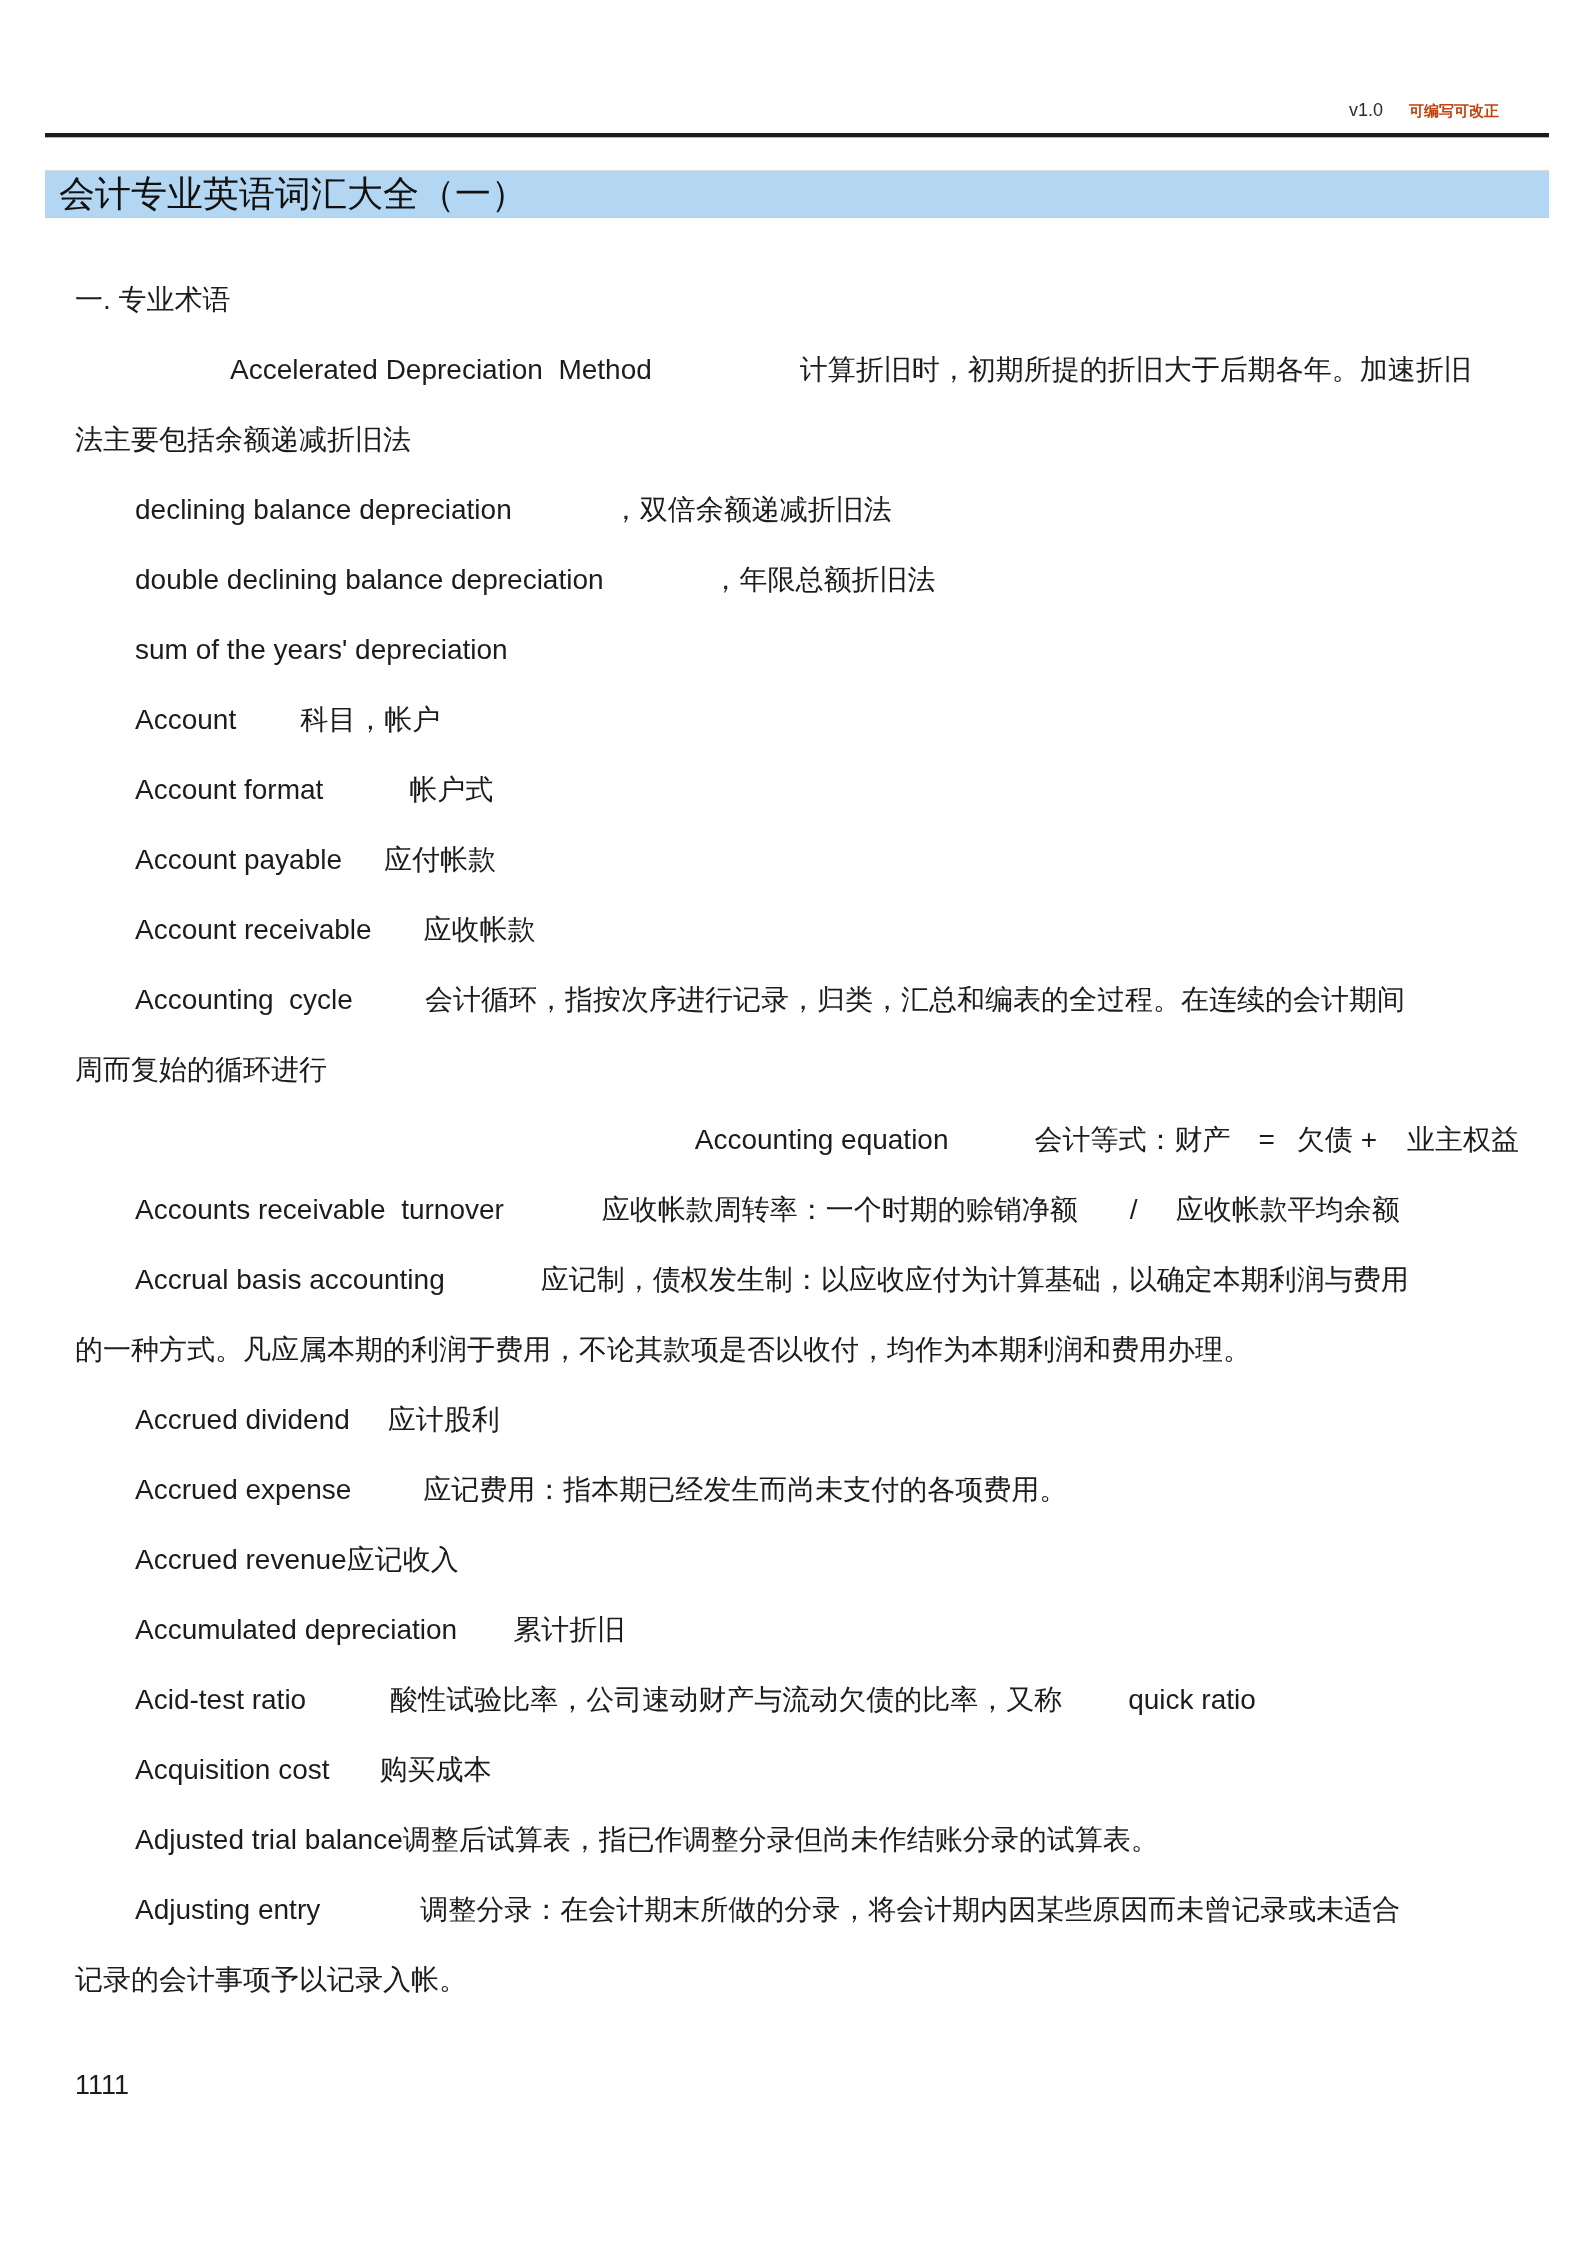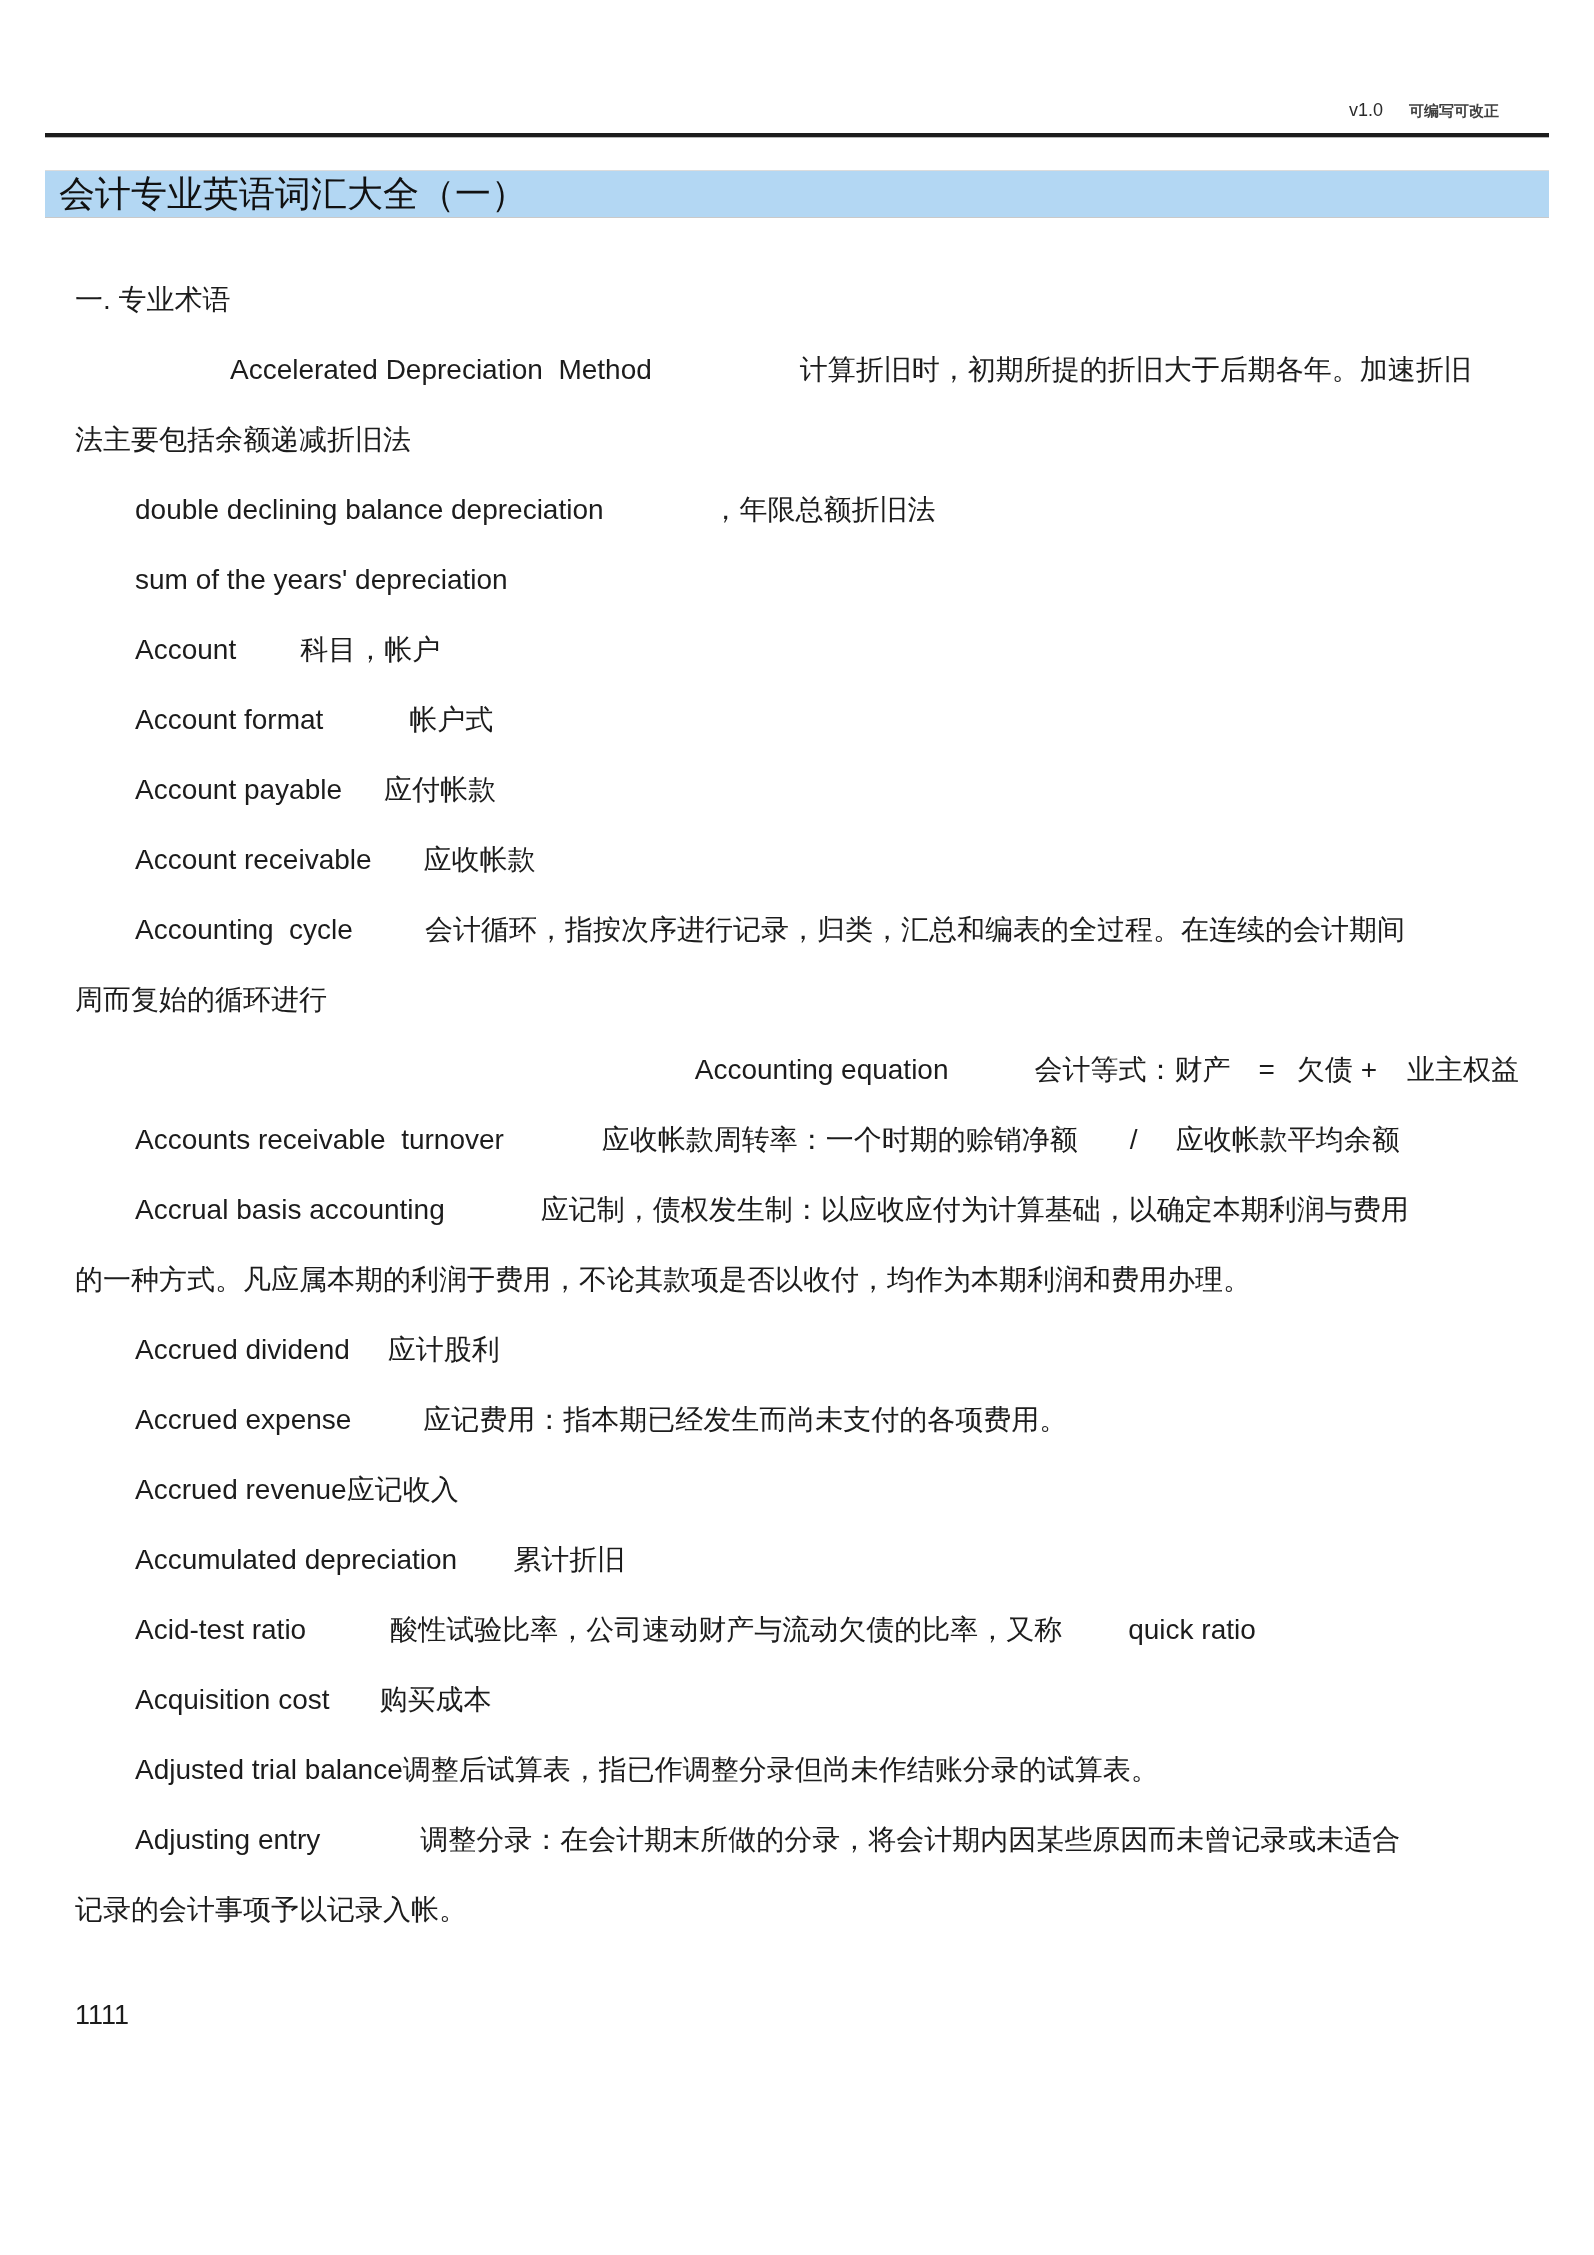--- a/index.html
+++ b/index.html
@@ -24,21 +24,21 @@
   }
   .version {
     font-size: 18px;
     color: #2a2a2a;
     margin-right: 26px;
     text-align: right;
   }
   .header-note {
     font-size: 15px;
     font-weight: 700;
-    color: #404040;
+    color: #c2410c;
   }
   .top-rule {
     position: absolute;
     top: 133px;
     left: 45px;
     right: 45px;
     height: 4px;
     background: #1c1c1c;
     border-bottom: 1px solid #b5b5b5;
   }
@@ -95,20 +95,21 @@
 
   <div class="title-bar">
     <span>会计专业英语词汇大全（一）</span>
   </div>
 
   <div class="content">
     <div class="heading-line">一. 专业术语</div>
     <div id="lines">
         <div class="doc-line" style="padding-left: 155px;"><span class="seg">Accelerated Depreciation  Method</span><span class="seg" style="margin-left: 148px;">计算折旧时，初期所提的折旧大于后期各年。加速折旧</span></div>
         <div class="doc-line" style="padding-left: 0px;"><span class="seg">法主要包括余额递减折旧法</span></div>
+        <div class="doc-line" style="padding-left: 60px;"><span class="seg">declining balance depreciation</span><span class="seg" style="margin-left: 100px;">，双倍余额递减折旧法</span></div>
         <div class="doc-line" style="padding-left: 60px;"><span class="seg">double declining balance depreciation</span><span class="seg" style="margin-left: 108px;">，年限总额折旧法</span></div>
         <div class="doc-line" style="padding-left: 60px;"><span class="seg">sum of the years' depreciation</span></div>
         <div class="doc-line" style="padding-left: 60px;"><span class="seg">Account</span><span class="seg" style="margin-left: 64px;">科目，帐户</span></div>
         <div class="doc-line" style="padding-left: 60px;"><span class="seg">Account format</span><span class="seg" style="margin-left: 86px;">帐户式</span></div>
         <div class="doc-line" style="padding-left: 60px;"><span class="seg">Account payable</span><span class="seg" style="margin-left: 42px;">应付帐款</span></div>
         <div class="doc-line" style="padding-left: 60px;"><span class="seg">Account receivable</span><span class="seg" style="margin-left: 52px;">应收帐款</span></div>
         <div class="doc-line" style="padding-left: 60px;"><span class="seg">Accounting  cycle</span><span class="seg" style="margin-left: 72px;">会计循环，指按次序进行记录，归类，汇总和编表的全过程。在连续的会计期间</span></div>
         <div class="doc-line" style="padding-left: 0px;"><span class="seg">周而复始的循环进行</span></div>
         <div class="doc-line" style="padding-left: 60px; text-align: right;"><span class="seg">Accounting equation</span><span class="seg" style="margin-left: 86px;">会计等式：财产</span><span class="seg" style="margin-left: 28px;">=</span><span class="seg" style="margin-left: 22px;">欠债 +</span><span class="seg" style="margin-left: 30px;">业主权益</span></div>
         <div class="doc-line" style="padding-left: 60px;"><span class="seg">Accounts receivable  turnover</span><span class="seg" style="margin-left: 98px;">应收帐款周转率：一个时期的赊销净额</span><span class="seg" style="margin-left: 52px;">/</span><span class="seg" style="margin-left: 38px;">应收帐款平均余额</span></div>

